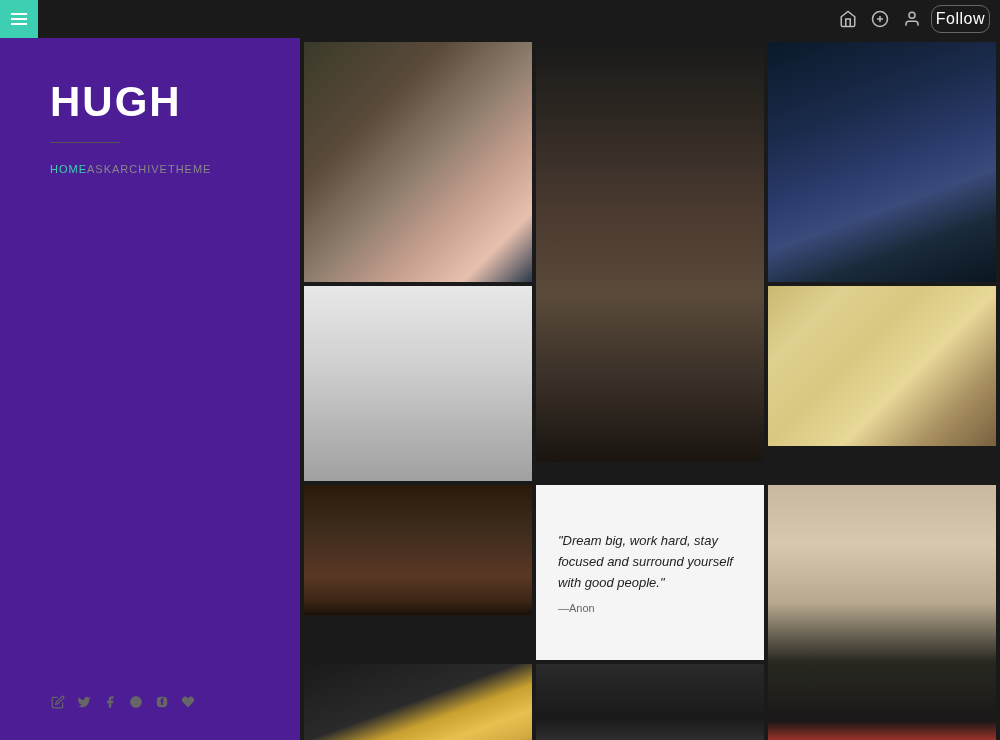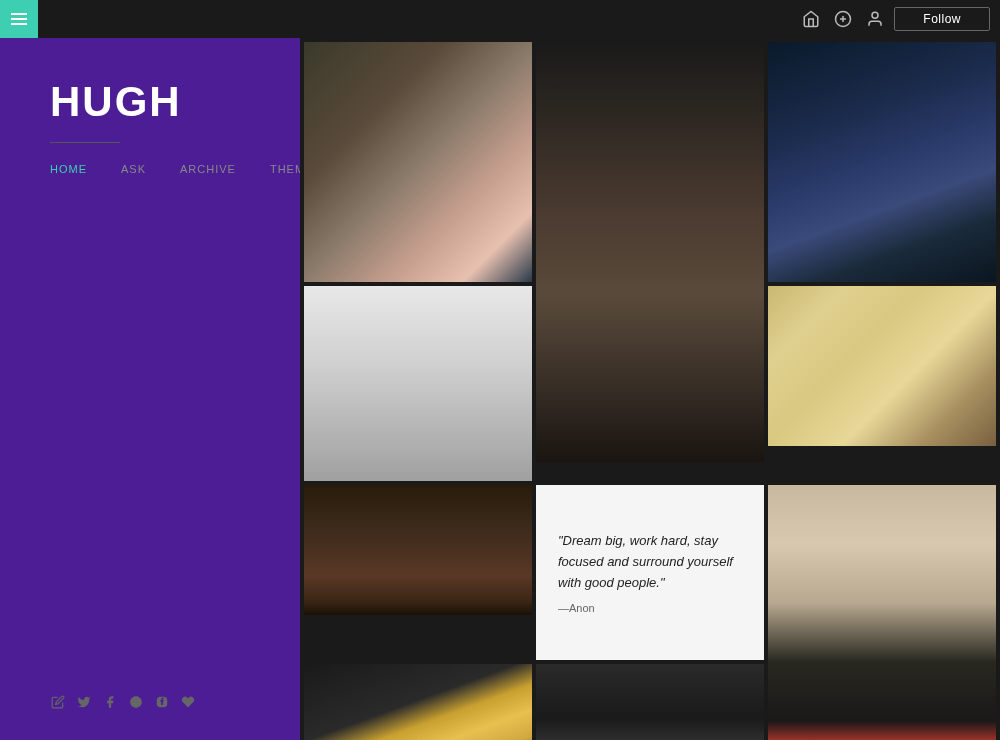--- a/index.html
+++ b/index.html
@@ -45,25 +45,25 @@
       width: 18px; height: 18px;
       display: flex; align-items: center; justify-content: center;
       cursor: pointer;
       color: #ccc;
       font-size: 16px;
     }
     .follow-btn {
       background: transparent;
       border: 1px solid #666;
       color: #fff;
-      padding: 4px 28px;
-      font-size: 12px;
+      padding: 4px 4px;
+      font-size: 16px;
       letter-spacing: 0.5px;
       cursor: pointer;
-      border-radius: 2px;
+      border-radius: 10px;
     }
 
     
     .main-container {
       display: flex;
       margin-top: 38px;
       height: calc(740px - 38px);
     }
 
     
@@ -88,21 +88,21 @@
       background: #555;
       margin-bottom: 20px;
     }
     .blog-description {
       font-size: 12px;
       color: #888;
       line-height: 1.6;
       margin-bottom: 28px;
     }
     .nav-links {
-      display: flex; gap: 34px; align-items: center;
+      display: flex; gap: 0; align-items: center;
     }
     .nav-link {
       font-size: 11px;
       letter-spacing: 1px;
       text-transform: uppercase;
       color: #888;
       cursor: pointer;
       text-decoration: none;
     }
     .nav-link.active {

